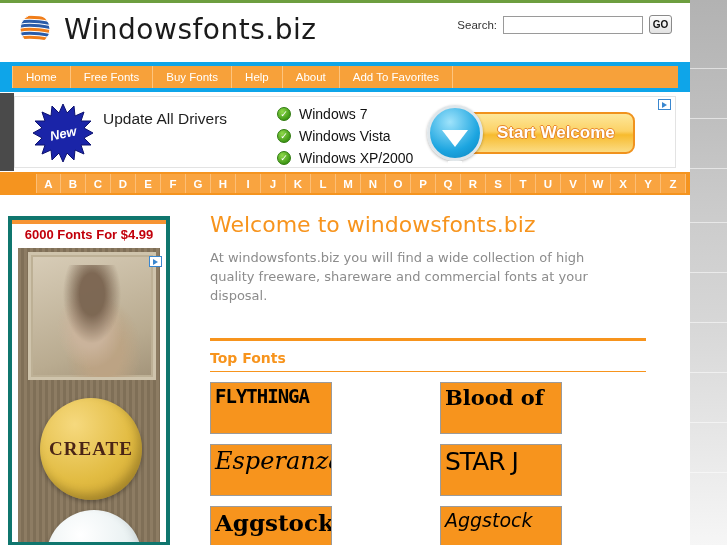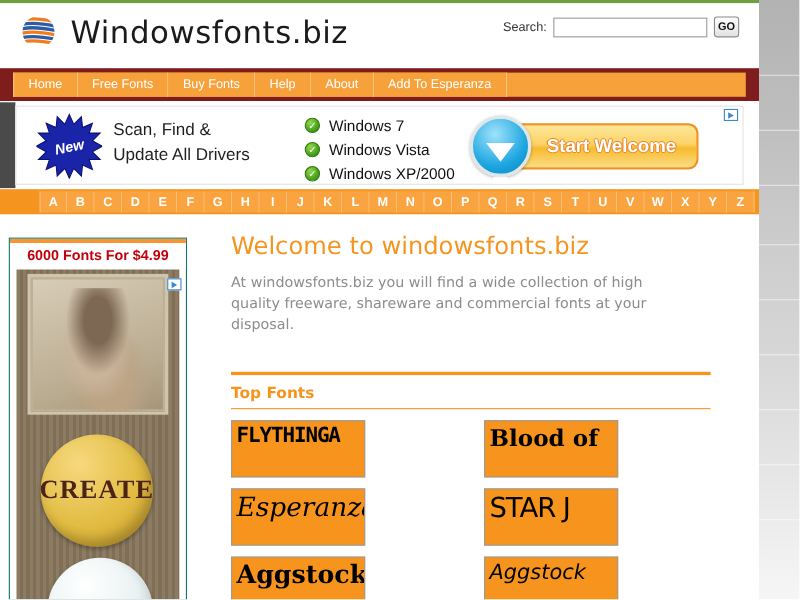--- a/index.html
+++ b/index.html
@@ -78,21 +78,21 @@
     background: linear-gradient(180deg,#fdfdfd,#e2e2e2);
     font-size:10px; font-weight:bold; color:#111;
     border-radius:3px; cursor:pointer; line-height:16px;
     padding:0; font-family:"Liberation Sans",sans-serif;
   }
 
   
   .navbar {
     position:absolute; top:62px; left:0;
     width:690px; height:30px;
-    background:#7f1d1d;
+    background:#0ea5e9;
   }
   .navbar-inner {
     position:absolute; left:12px; top:4px;
     height:22px; display:flex; align-items:stretch;
   }
   .navbar-inner .nav-item {
     display:flex; align-items:center;
     padding: 0 13px;
     color:#ffffff; font-size:11.5px;
     background:#f7a13a;
@@ -229,21 +229,21 @@
   
   .content-area {
     position:absolute; top:195px; left:0; width:690px; height:350px;
     background:#ffffff;
   }
 
   
   .sidebar-ad {
     position:absolute; left:8px; top:21px;
     width:162px; height:330px;
-    border:1px solid #0f766e;
+    border:4px solid #0f766e;
     background:#ffffff;
     overflow:hidden;
   }
   .sidebar-ad-top {
     height:4px; background:#f79433;
   }
   .sidebar-ad-title {
     height:22px; line-height:22px; text-align:center;
     color:#c2000b; font-size:13px; font-weight:bold;
     background:#ffffff;
@@ -274,21 +274,21 @@
     opacity:.95;
   }
   .badge-yellow {
     position:absolute; left:22px; top:150px;
     width:102px; height:102px; border-radius:50%;
     background: radial-gradient(circle at 34% 26%, #f6d97e, #e2bc43 55%, #c79c28 100%);
     box-shadow: inset -4px -6px 10px rgba(0,0,0,.22), 0 2px 4px rgba(0,0,0,.3);
     display:flex; align-items:center; justify-content:center;
   }
   .badge-yellow span {
-    color:#4a2416; font-size:24px; font-weight:bold;
+    color:#4a2416; font-size:19px; font-weight:bold;
     font-family:"Liberation Serif", serif; letter-spacing:1px;
   }
   .badge-white {
     position:absolute; left:28px; top:262px;
     width:96px; height:96px; border-radius:50%;
     background: radial-gradient(circle at 36% 26%, #ffffff, #e6eff0 60%, #cfdcdd 100%);
     box-shadow: inset -4px -6px 10px rgba(0,0,0,.14), 0 2px 4px rgba(0,0,0,.3);
     display:flex; align-items:center; justify-content:center;
   }
   .badge-white span {
@@ -413,37 +413,36 @@
   </div>
 
   <div class="navbar">
     <div class="nav-filler"></div>
     <div class="navbar-inner">
       <div class="nav-item">Home</div>
       <div class="nav-item">Free Fonts</div>
       <div class="nav-item">Buy Fonts</div>
       <div class="nav-item">Help</div>
       <div class="nav-item">About</div>
-      <div class="nav-item">Add To Esperanza</div>
+      <div class="nav-item">Add To Favorites</div>
     </div>
   </div>
 
   <div class="banner">
     <div class="banner-dark-edge"></div>
     <div class="banner-card">
 
       <div class="starburst">
         <svg width="60" height="60" viewBox="0 0 60 60">
           <polygon points="30,1 34,10 41,3 42,13 51,9 48,18 58,18 51,25 60,30 51,35 58,42 48,42 51,51 42,47 41,57 34,50 30,59 26,50 19,57 18,47 9,51 12,42 2,42 9,35 0,30 9,25 2,18 12,18 9,9 18,13 19,3 26,10" fill="#1a24a8" stroke="#0d1270" stroke-width="1"></polygon>
         </svg>
         <span class="label">New</span>
       </div>
 
       <div class="scan-text">
-        <div>Scan, Find &amp;</div>
         <div>Update All Drivers</div>
       </div>
 
       <div class="os-list">
         <div class="os-row">
           <span class="check-badge">✓</span>
           <span class="os-name">Windows 7</span>
         </div>
         <div class="os-row">
           <span class="check-badge">✓</span>

